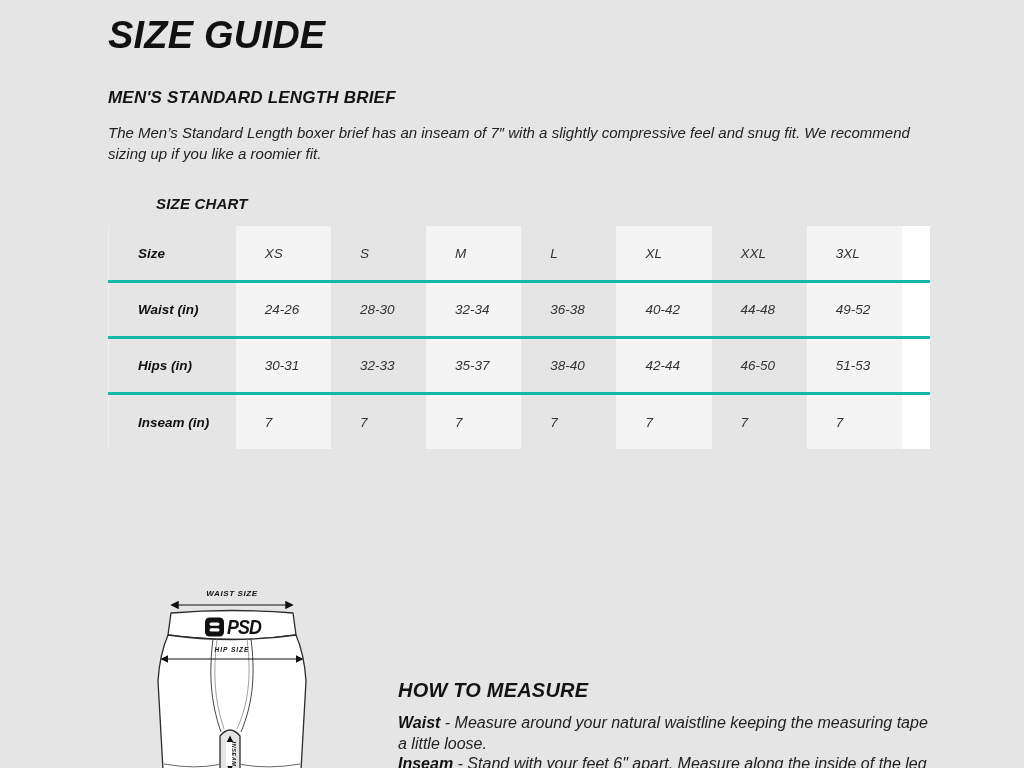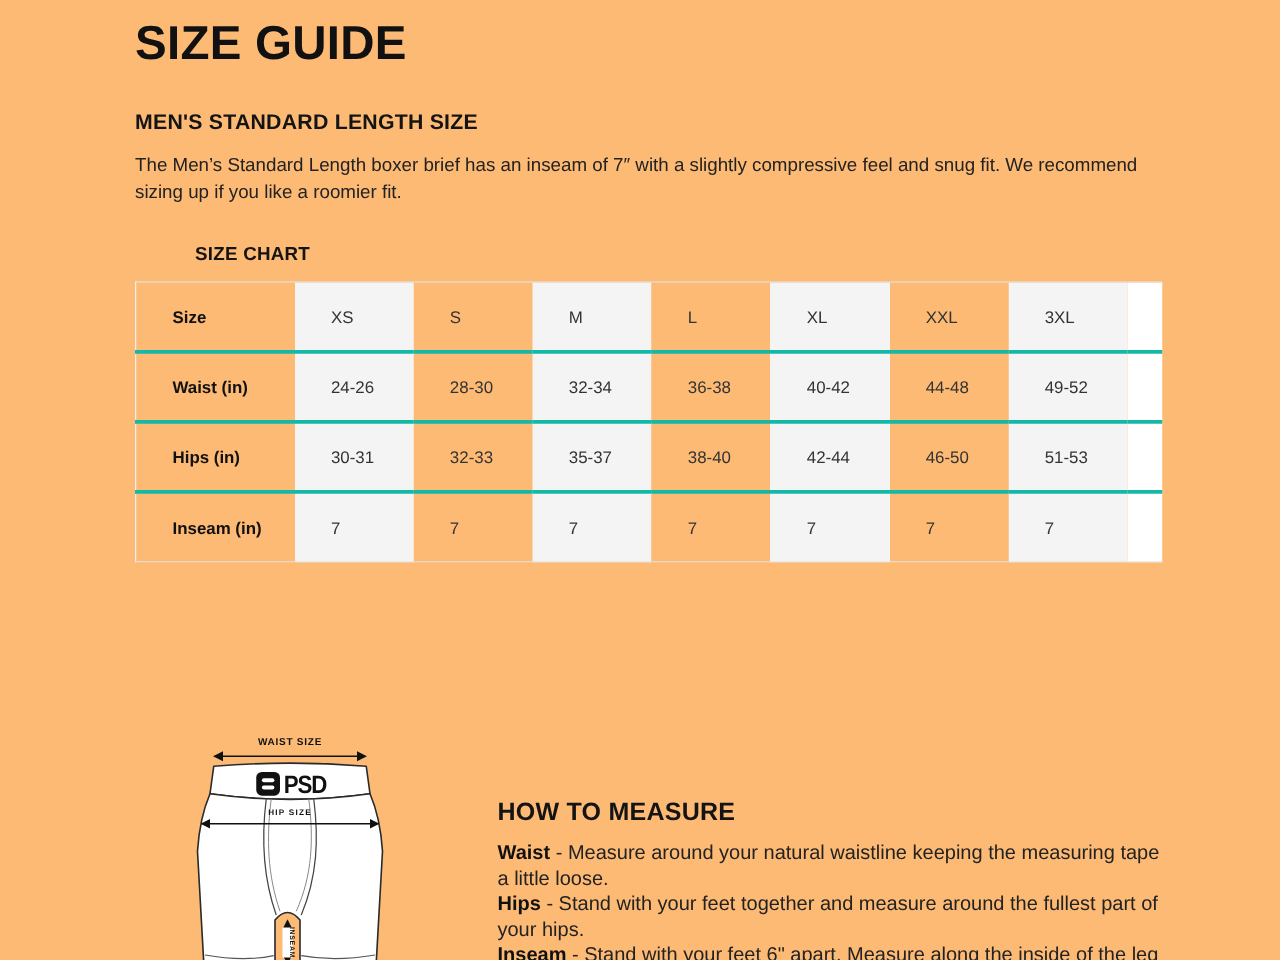--- a/index.html
+++ b/index.html
@@ -6,22 +6,23 @@
   html, body { background: #ffffff; }
   body {
     font-family: "Liberation Sans", sans-serif;
     color: #1a1a1a;
     -webkit-font-smoothing: antialiased;
   }
   .page {
     position: relative;
     width: 1024px;
     height: 768px;
-    background: #fdba74;
+    background: #e5e5e5;
     overflow: hidden;
+    font-style: italic;
   }
   .content {
     padding: 14px 0 0 108px;
   }
   .page-title {
     font-size: 38px;
     font-weight: 700;
     letter-spacing: 0.2px;
     color: #111111;
   }
@@ -121,21 +122,21 @@
   }
 </style>
 </head>
 <body>
 
 <div class="page">
   <div class="content">
 
     <h1 class="page-title">SIZE GUIDE</h1>
 
-    <h2 class="product-subtitle">MEN'S STANDARD LENGTH SIZE</h2>
+    <h2 class="product-subtitle">MEN'S STANDARD LENGTH BRIEF</h2>
 
     <p class="product-description">The Men’s Standard Length boxer brief has an inseam of 7″ with a slightly compressive feel and snug fit. We recommend sizing up if you like a roomier fit.</p>
 
     <h3 class="section-heading">SIZE CHART</h3>
 
 
     <div class="table-scroll">
       <table class="size-table">
         <tbody>
           <tr>
@@ -237,19 +238,18 @@
 
           <line x1="80" y1="151" x2="80" y2="184" stroke="#111" stroke-width="1.1" marker-start="url(#ah)" marker-end="url(#ah)"></line>
           <rect x="76" y="156" width="8" height="24" fill="#ffffff"></rect>
           <text class="lbl" font-size="5.5" letter-spacing="0.6" text-anchor="middle" transform="translate(82,168) rotate(90)">INSEAM</text>
         </svg>
       </div>
 
       <div class="measure-text">
         <h4 class="measure-heading">HOW TO MEASURE</h4>
         <p class="measure-item"><b>Waist</b> <span>- Measure around your natural waistline keeping the measuring tape a little loose.</span></p>
-        <p class="measure-item"><b>Hips</b> <span>- Stand with your feet together and measure around the fullest part of your hips.</span></p>
         <p class="measure-item"><b>Inseam</b> <span>- Stand with your feet 6" apart. Measure along the inside of the leg from the crotch to below the leg opening.</span></p>
       </div>
 
     </div>
   </div>
 </div>
 
 </body></html>

